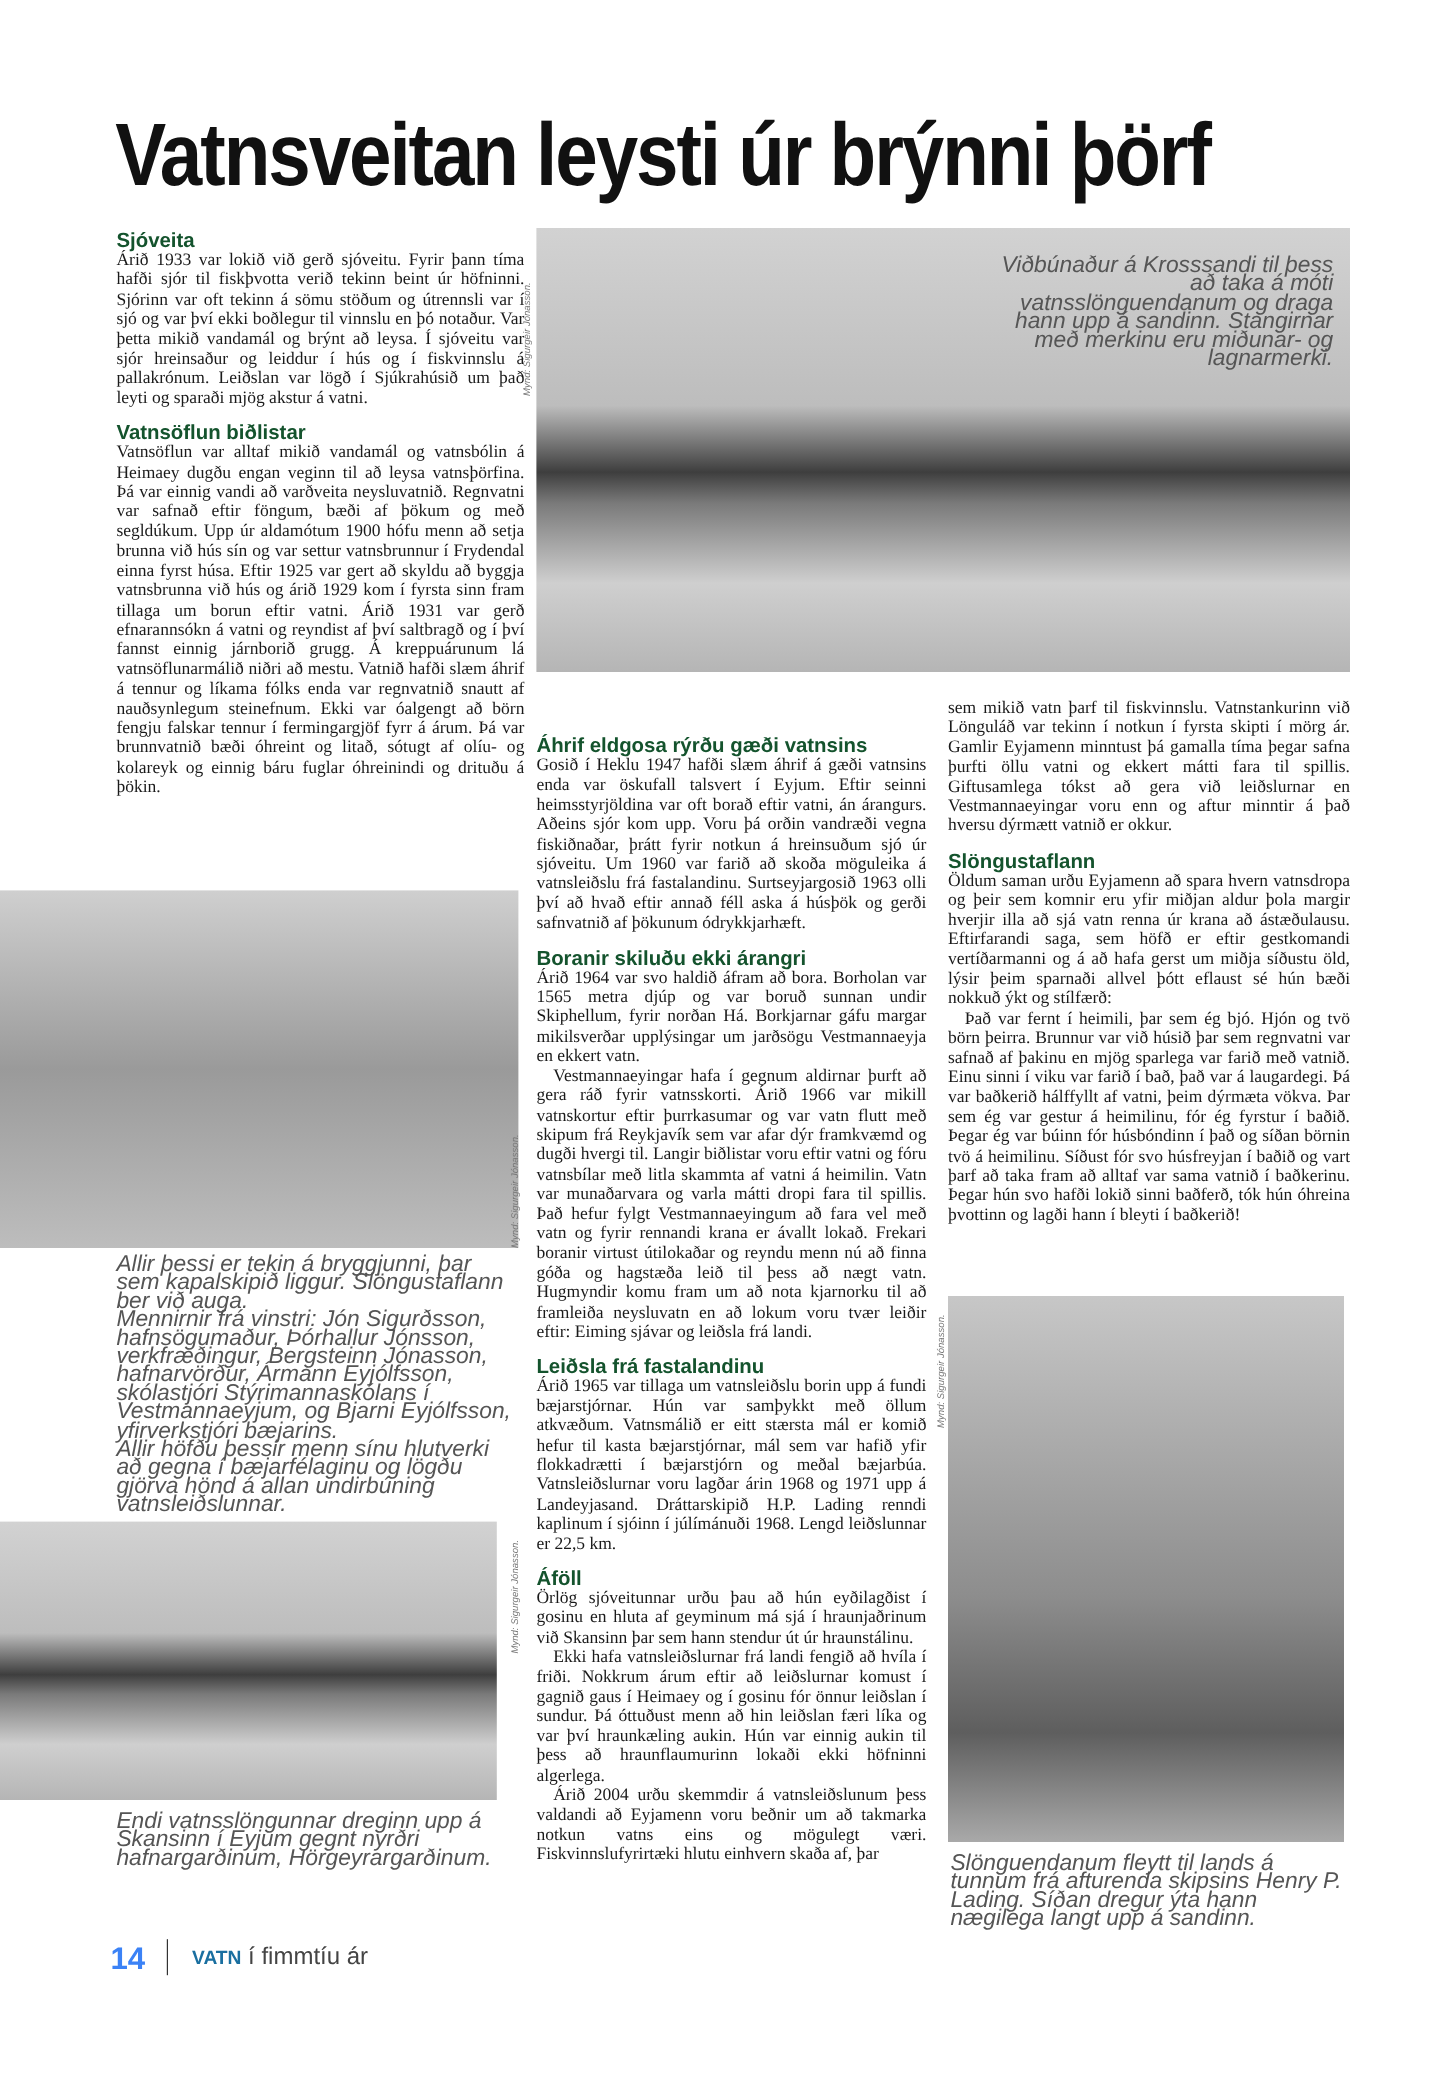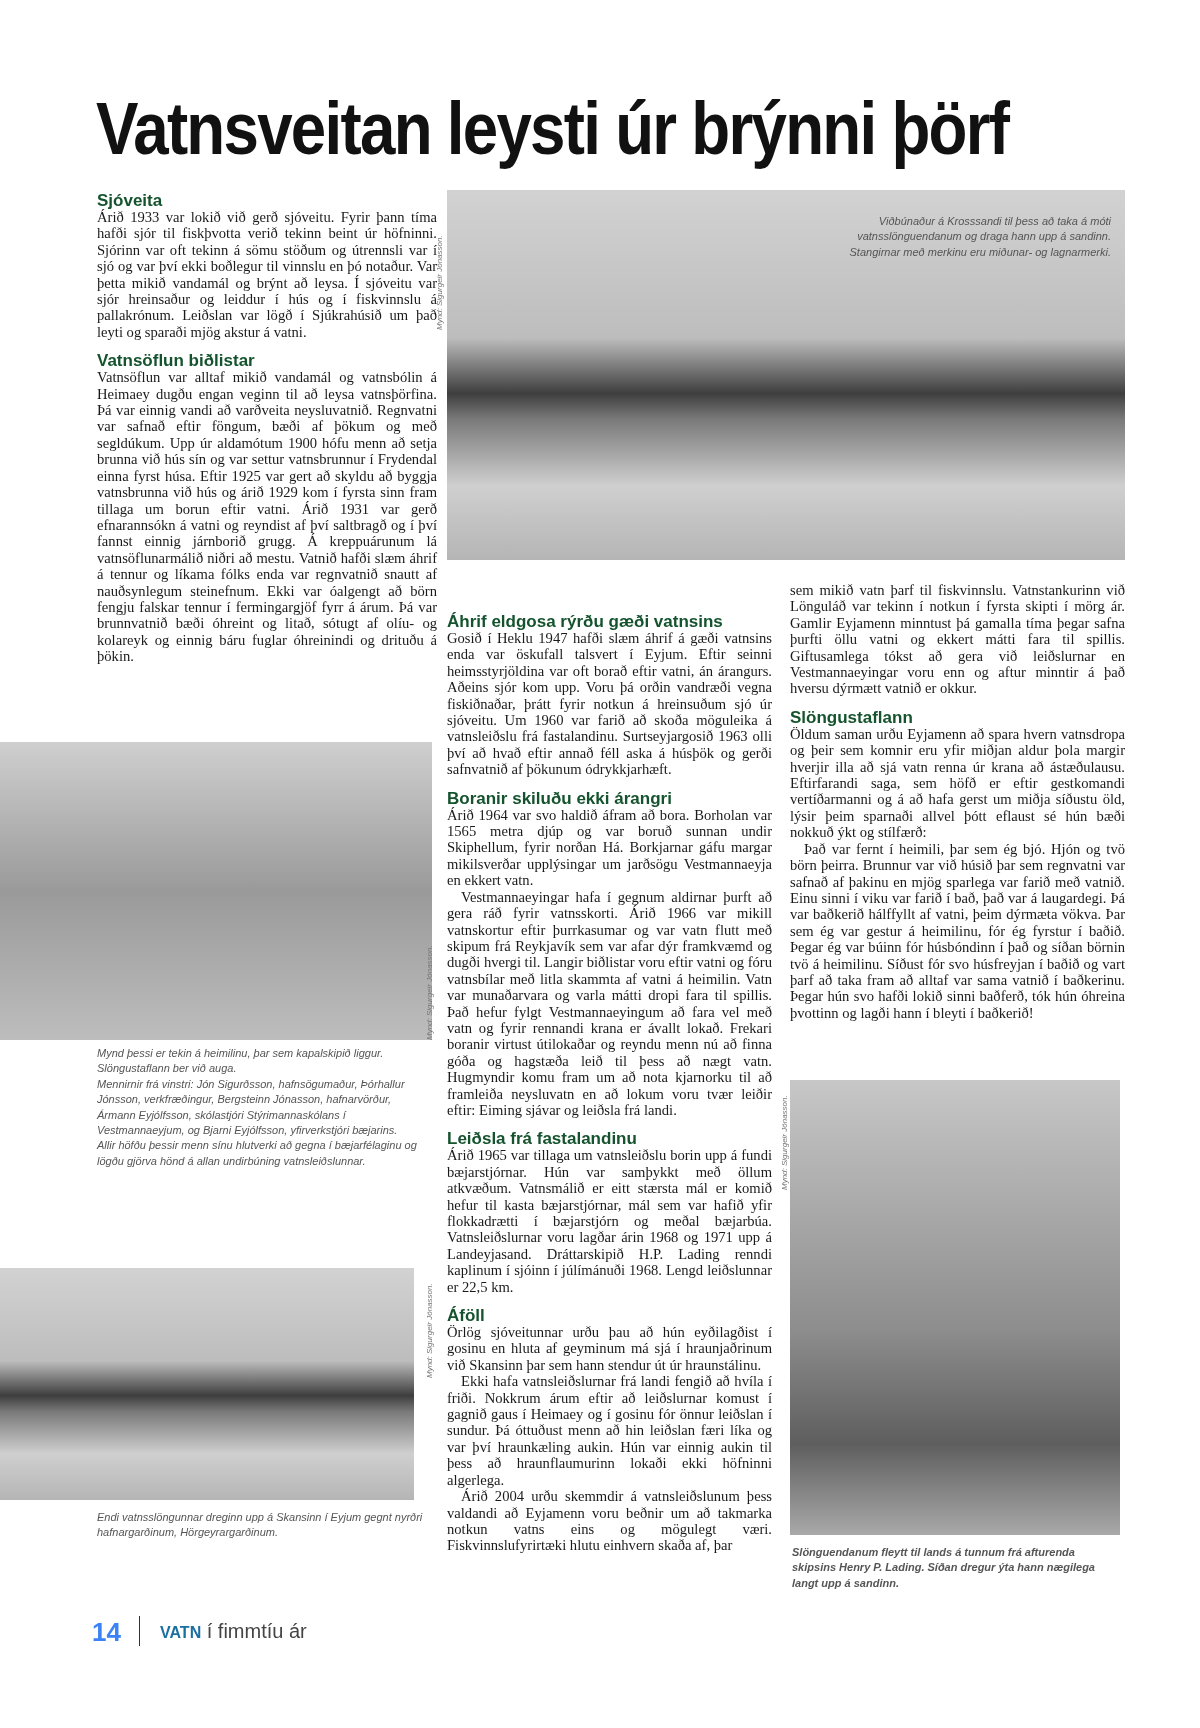--- a/index.html
+++ b/index.html
@@ -5,21 +5,21 @@
   html,body{margin:0;padding:0;background:#fff;}
   body{width:1200px;height:1728px;position:relative;overflow:hidden;font-family:"Liberation Serif",serif;color:#1a1a1a;}
   .abs{position:absolute;}
   .title{left:96px;top:92px;font-family:"Liberation Sans",sans-serif;font-weight:bold;font-size:74px;letter-spacing:-2px;color:#111;transform:scaleX(0.86);transform-origin:left top;white-space:nowrap;line-height:1;}
   .col{font-size:14.6px;line-height:16.4px;text-align:justify;}
   .col p{margin:0;}
   .col p.ind{text-indent:14px;}
   .h{font-family:"Liberation Sans",sans-serif;font-weight:bold;color:#14532d;font-size:17px;line-height:17px;margin-top:12px;}
   .h:first-child{margin-top:0;}
   .photo{background:linear-gradient(180deg,#d2d2d2 0%,#bdbdbd 40%,#3e3e3e 55%,#7a7a7a 62%,#cfcfcf 80%,#b5b5b5 100%);}
-  .caption{font-family:"Liberation Sans",sans-serif;font-style:italic;color:#555;font-size:11px;line-height:15.4px;}
+  .caption{font-family:"Liberation Sans",sans-serif;font-style:italic;color:#555;font-size:19px;line-height:15.4px;}
   .credit{font-family:"Liberation Sans",sans-serif;font-style:italic;color:#777;font-size:8px;writing-mode:vertical-rl;transform:rotate(180deg);white-space:nowrap;}
   .footer-num{left:92px;top:1617px;font-family:"Liberation Sans",sans-serif;font-weight:bold;font-size:26px;color:#3b82f6;}
   .footer-bar{left:139px;top:1616px;width:1px;height:30px;background:#333;}
   .footer-brand{left:160px;top:1620px;font-family:"Liberation Sans",sans-serif;font-size:20px;color:#444;}
   .footer-brand b{color:#1a6fa0;font-weight:bold;font-size:16px;}
 </style>
 </head>
 <body>
 
 <div class="abs title">Vatnsveitan leysti úr brýnni þörf</div>
@@ -53,28 +53,28 @@
 <div class="abs col" style="left:790px;top:582px;width:335px;">
   <p>sem mikið vatn þarf til fiskvinnslu. Vatnstankurinn við Lönguláð var tekinn í notkun í fyrsta skipti í mörg ár. Gamlir Eyjamenn minntust þá gamalla tíma þegar safna þurfti öllu vatni og ekkert mátti fara til spillis. Giftusamlega tókst að gera við leiðslurnar en Vestmannaeyingar voru enn og aftur minntir á það hversu dýrmætt vatnið er okkur.</p>
   <div class="h">Slöngustaflann</div>
   <p>Öldum saman urðu Eyjamenn að spara hvern vatnsdropa og þeir sem komnir eru yfir miðjan aldur þola margir hverjir illa að sjá vatn renna úr krana að ástæðulausu. Eftirfarandi saga, sem höfð er eftir gestkomandi vertíðarmanni og á að hafa gerst um miðja síðustu öld, lýsir þeim sparnaði allvel þótt eflaust sé hún bæði nokkuð ýkt og stílfærð:</p>
   <p class="ind">Það var fernt í heimili, þar sem ég bjó. Hjón og tvö börn þeirra. Brunnur var við húsið þar sem regnvatni var safnað af þakinu en mjög sparlega var farið með vatnið. Einu sinni í viku var farið í bað, það var á laugardegi. Þá var baðkerið hálffyllt af vatni, þeim dýrmæta vökva. Þar sem ég var gestur á heimilinu, fór ég fyrstur í baðið. Þegar ég var búinn fór húsbóndinn í það og síðan börnin tvö á heimilinu. Síðust fór svo húsfreyjan í baðið og vart þarf að taka fram að alltaf var sama vatnið í baðkerinu. Þegar hún svo hafði lokið sinni baðferð, tók hún óhreina þvottinn og lagði hann í bleyti í baðkerið!</p>
 </div>
 
 <div class="abs photo" style="left:0px;top:742px;width:432px;height:298px;background:linear-gradient(180deg,#cfcfcf,#9a9a9a 50%,#bdbdbd);"></div>
 <div class="abs credit" style="left:425px;top:940px;height:100px;">Mynd: Sigurgeir Jónasson.</div>
 <div class="abs caption" style="left:97px;top:1046px;width:335px;">
-  <div>Mynd þessi er tekin á heimilinu, þar sem kapalskipið liggur. Slöngustaflann ber við auga.</div>
+  <div>Allir þessi er tekin á bryggjunni, þar sem kapalskipið liggur. Slöngustaflann ber við auga.</div>
   <div>Mennirnir frá vinstri: Jón Sigurðsson, hafnsögumaður, Þórhallur Jónsson, verkfræðingur, Bergsteinn Jónasson, hafnarvörður, Ármann Eyjólfsson, skólastjóri Stýrimannaskólans í Vestmannaeyjum, og Bjarni Eyjólfsson, yfirverkstjóri bæjarins.</div>
   <div>Allir höfðu þessir menn sínu hlutverki að gegna í bæjarfélaginu og lögðu gjörva hönd á allan undirbúning vatnsleiðslunnar.</div>
 </div>
 
 <div class="abs photo" style="left:0px;top:1268px;width:414px;height:232px;"></div>
 <div class="abs credit" style="left:425px;top:1268px;height:110px;">Mynd: Sigurgeir Jónasson.</div>
 <div class="abs caption" style="left:97px;top:1510px;width:335px;">Endi vatnsslöngunnar dreginn upp á Skansinn í Eyjum gegnt nyrðri hafnargarðinum, Hörgeyrargarðinum.</div>
 
 <div class="abs photo" style="left:790px;top:1080px;width:330px;height:455px;background:linear-gradient(180deg,#c7c7c7,#8d8d8d 55%,#5e5e5e 80%,#a9a9a9);"></div>
 <div class="abs credit" style="left:780px;top:1080px;height:110px;">Mynd: Sigurgeir Jónasson.</div>
-<div class="abs caption" style="left:792px;top:1545px;width:330px;font-weight:bold;">Slönguendanum fleytt til lands á tunnum frá afturenda skipsins Henry P. Lading. Síðan dregur ýta hann nægilega langt upp á sandinn.</div>
+<div class="abs caption" style="left:792px;top:1545px;width:330px;">Slönguendanum fleytt til lands á tunnum frá afturenda skipsins Henry P. Lading. Síðan dregur ýta hann nægilega langt upp á sandinn.</div>
 
 <div class="abs footer-num">14</div>
 <div class="abs footer-bar"></div>
 <div class="abs footer-brand"><b>VATN</b> <span>í fimmtíu ár</span></div>
 
 </body></html>

